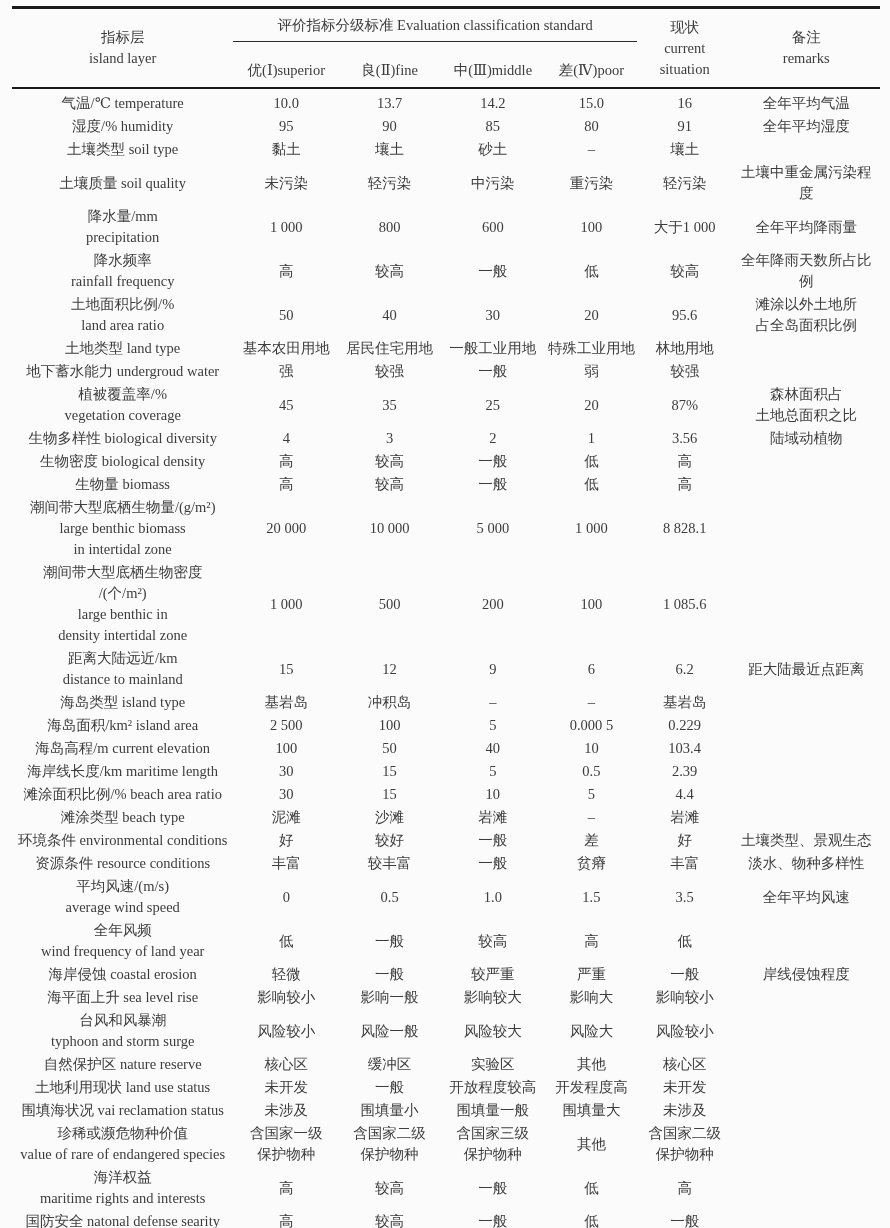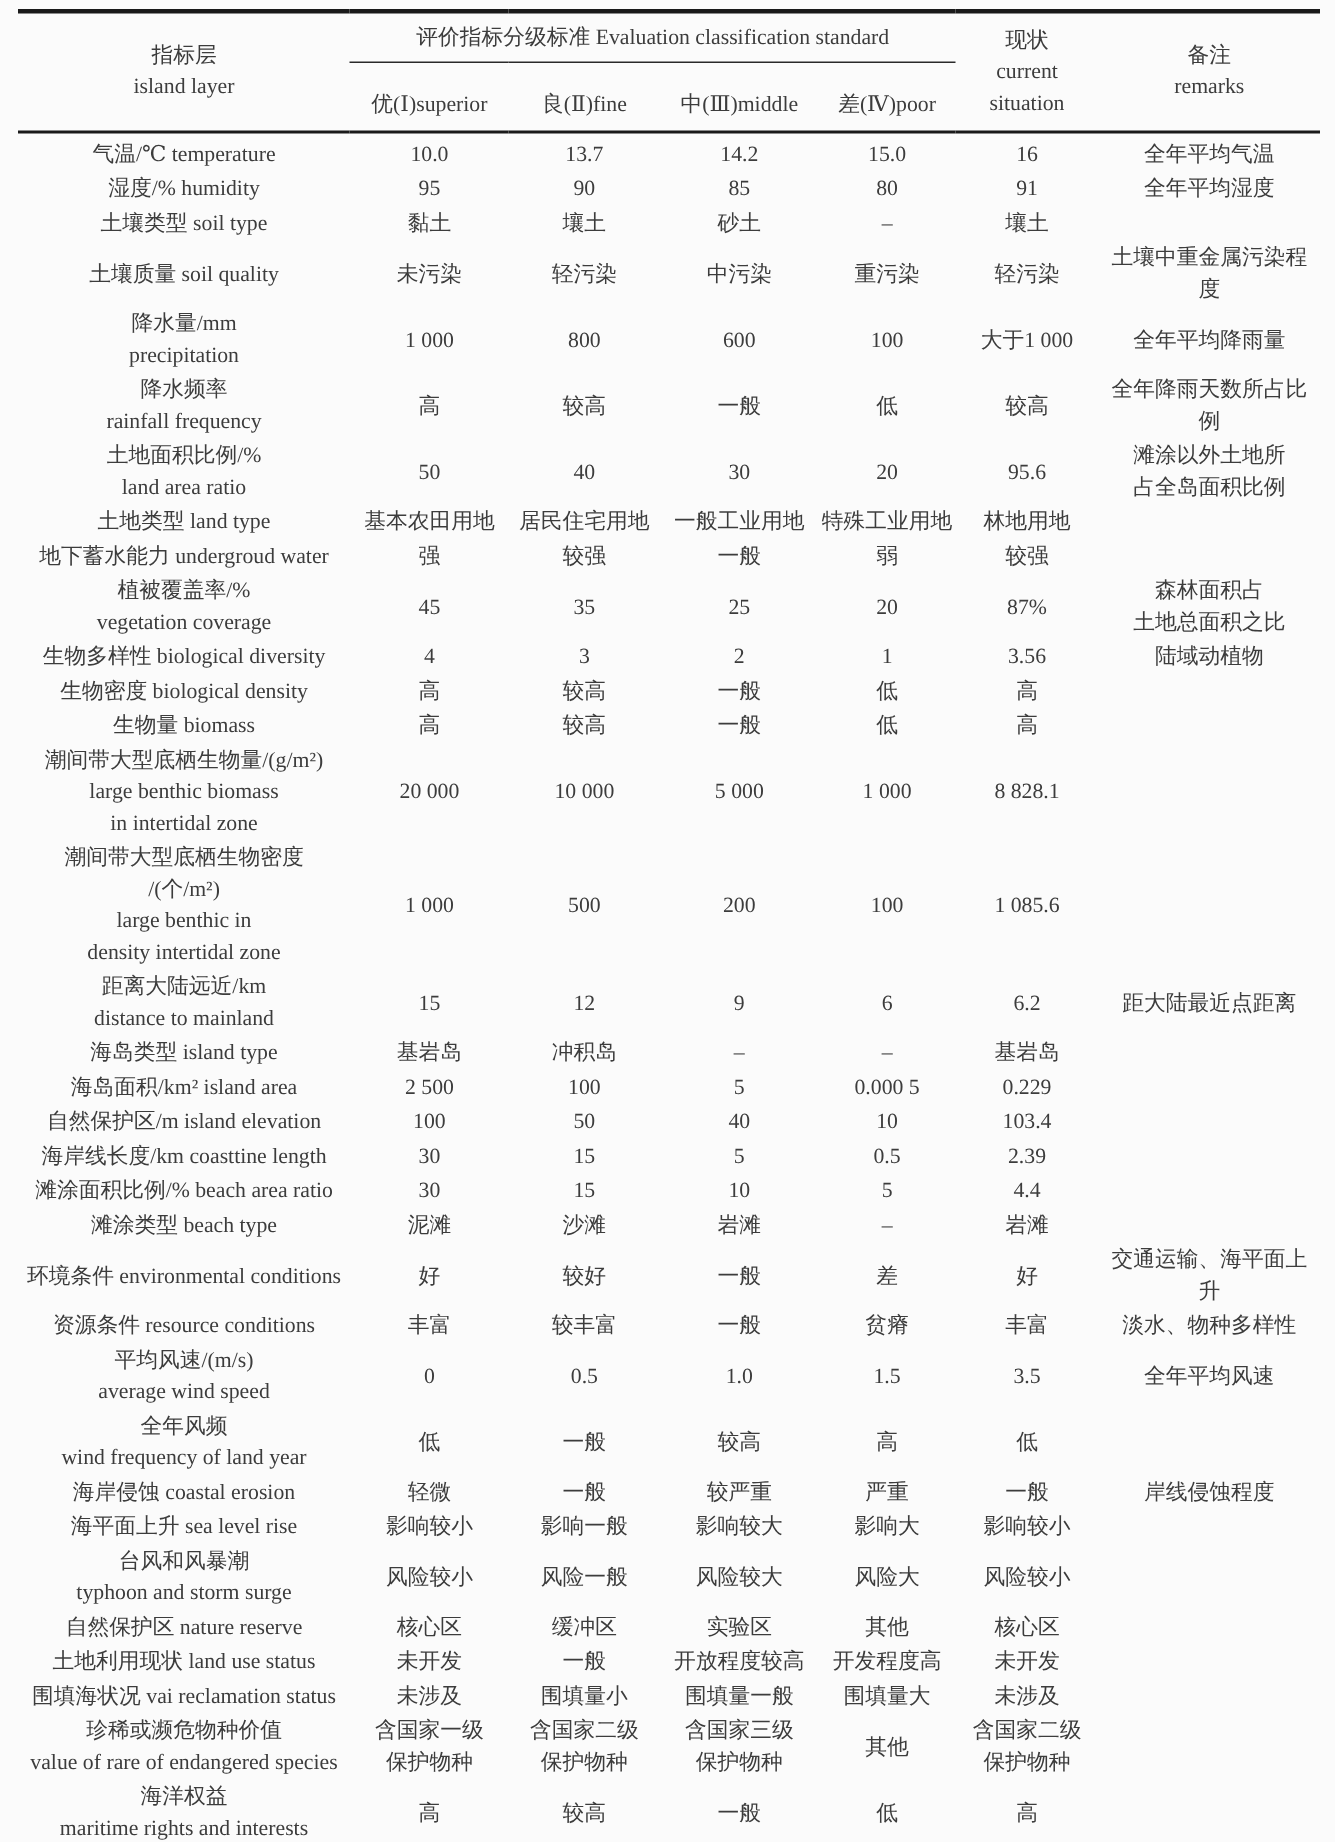--- a/index.html
+++ b/index.html
@@ -245,30 +245,30 @@
         <tr>
           <td>海岛面积/km² island area</td>
           <td>2 500</td>
           <td>100</td>
           <td>5</td>
           <td>0.000 5</td>
           <td>0.229</td>
           <td></td>
         </tr>
         <tr>
-          <td>自然保护区/m island elevation</td>
+          <td>海岛高程/m current elevation</td>
           <td>100</td>
           <td>50</td>
           <td>40</td>
           <td>10</td>
           <td>103.4</td>
           <td></td>
         </tr>
         <tr>
-          <td>海岸线长度/km coasttine length</td>
+          <td>海岸线长度/km maritime length</td>
           <td>30</td>
           <td>15</td>
           <td>5</td>
           <td>0.5</td>
           <td>2.39</td>
           <td></td>
         </tr>
         <tr>
           <td>滩涂面积比例/% beach area ratio</td>
           <td>30</td>
@@ -287,21 +287,21 @@
           <td>岩滩</td>
           <td></td>
         </tr>
         <tr>
           <td>环境条件 environmental conditions</td>
           <td>好</td>
           <td>较好</td>
           <td>一般</td>
           <td>差</td>
           <td>好</td>
-          <td>交通运输、海平面上升</td>
+          <td>土壤类型、景观生态</td>
         </tr>
         <tr>
           <td>资源条件 resource conditions</td>
           <td>丰富</td>
           <td>较丰富</td>
           <td>一般</td>
           <td>贫瘠</td>
           <td>丰富</td>
           <td>淡水、物种多样性</td>
         </tr>

